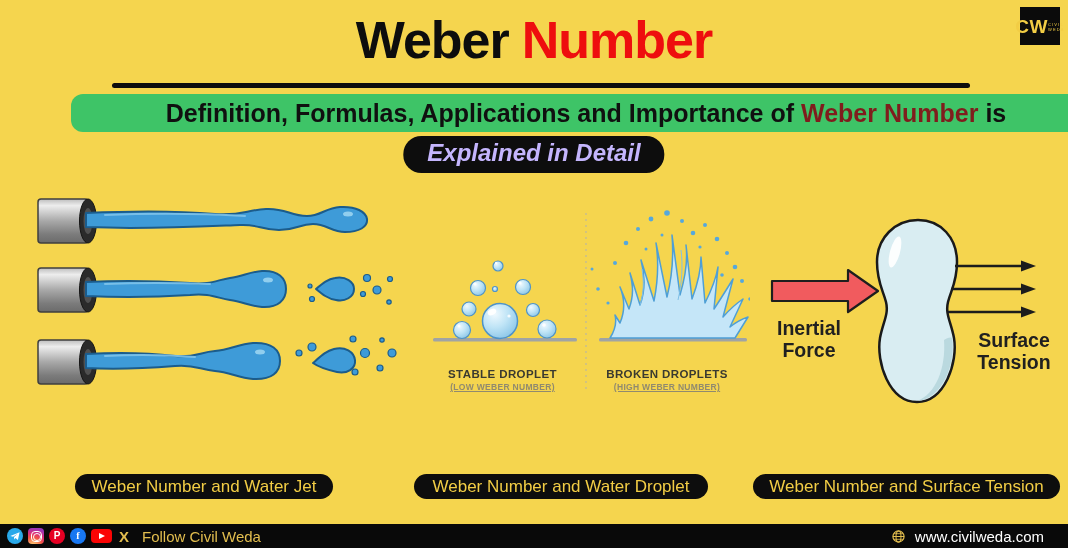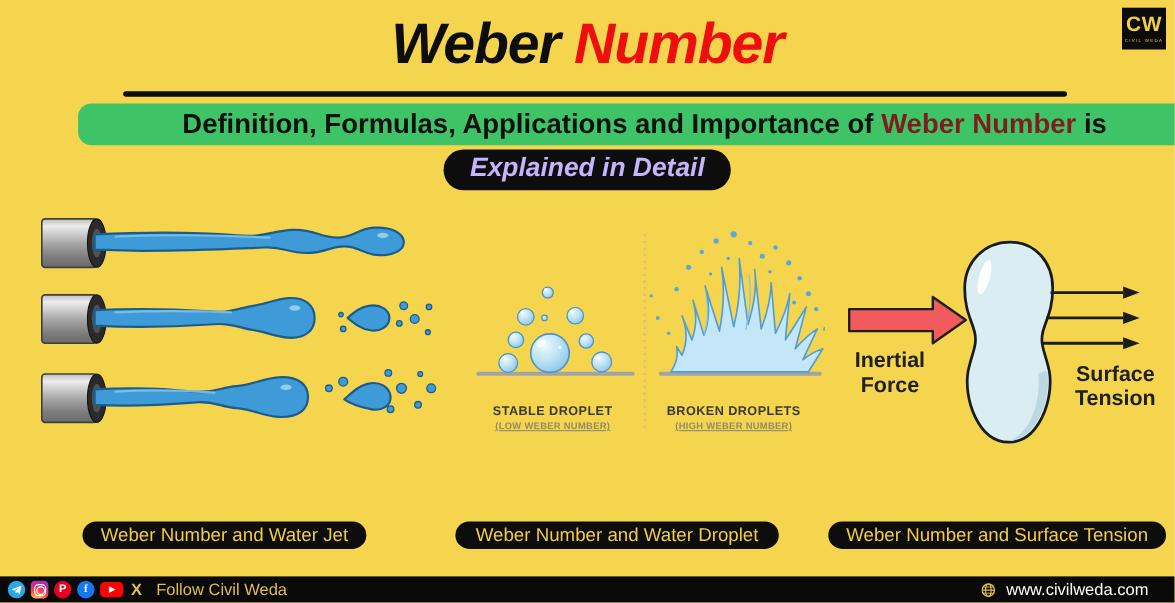--- a/index.html
+++ b/index.html
@@ -6,21 +6,21 @@
   body { font-family:"Liberation Sans", sans-serif; }
   .stage {
     position:relative; width:1068px; height:548px;
     background:#F5D54E; overflow:hidden;
   }
 
   
   .title-row {
     position:absolute; top:10px; left:0; right:0;
     display:flex; justify-content:center; gap:13px;
-    font-size:52px; font-weight:700; letter-spacing:-1px; color:#0D0D0D;font-style:italic;
+    font-size:52px; font-weight:700; letter-spacing:-1px; color:#0D0D0D;
   }
   .title-red { color:#EE0E0E; }
   .title-underline {
     position:absolute; left:112px; top:83px; width:858px; height:5px;
     background:#0D0D0D; border-radius:3px;
   }
   .green-banner {
     position:absolute; left:71px; top:94px; width:1030px; height:38px;
     background:#3EC467; border-radius:12px;
     display:flex; align-items:center; justify-content:center; gap:7px;
@@ -30,21 +30,21 @@
   .detail-pill {
     position:absolute; top:136px; left:50%; transform:translateX(-50%);
     background:#0D0D0D; border-radius:18px; padding:3px 24px 6px 24px;
     font-style:italic; font-size:24px; font-weight:600; color:#c4b5fd;
   }
 
   
   .logo {
     position:absolute; right:8px; top:7px; width:40px; height:38px;
     background:#0B0B0B; color:#F2CD45;
-    display:flex; flex-direction:column; align-items:center; justify-content:center;
+    display:flex; flex-direction:row; align-items:center; justify-content:center;
   }
   .logo-initials { font-size:19px; font-weight:700; letter-spacing:.5px; line-height:19px; }
   .logo-sub { font-size:4px; letter-spacing:1.2px; margin-top:1.5px; }
 
   
   .fig-jets { position:absolute; left:10px; top:182px; }
   .fig-droplets { position:absolute; left:430px; top:205px; }
   .fig-tension { position:absolute; left:745px; top:190px; }
 
   .cap { position:absolute; text-align:center; }

